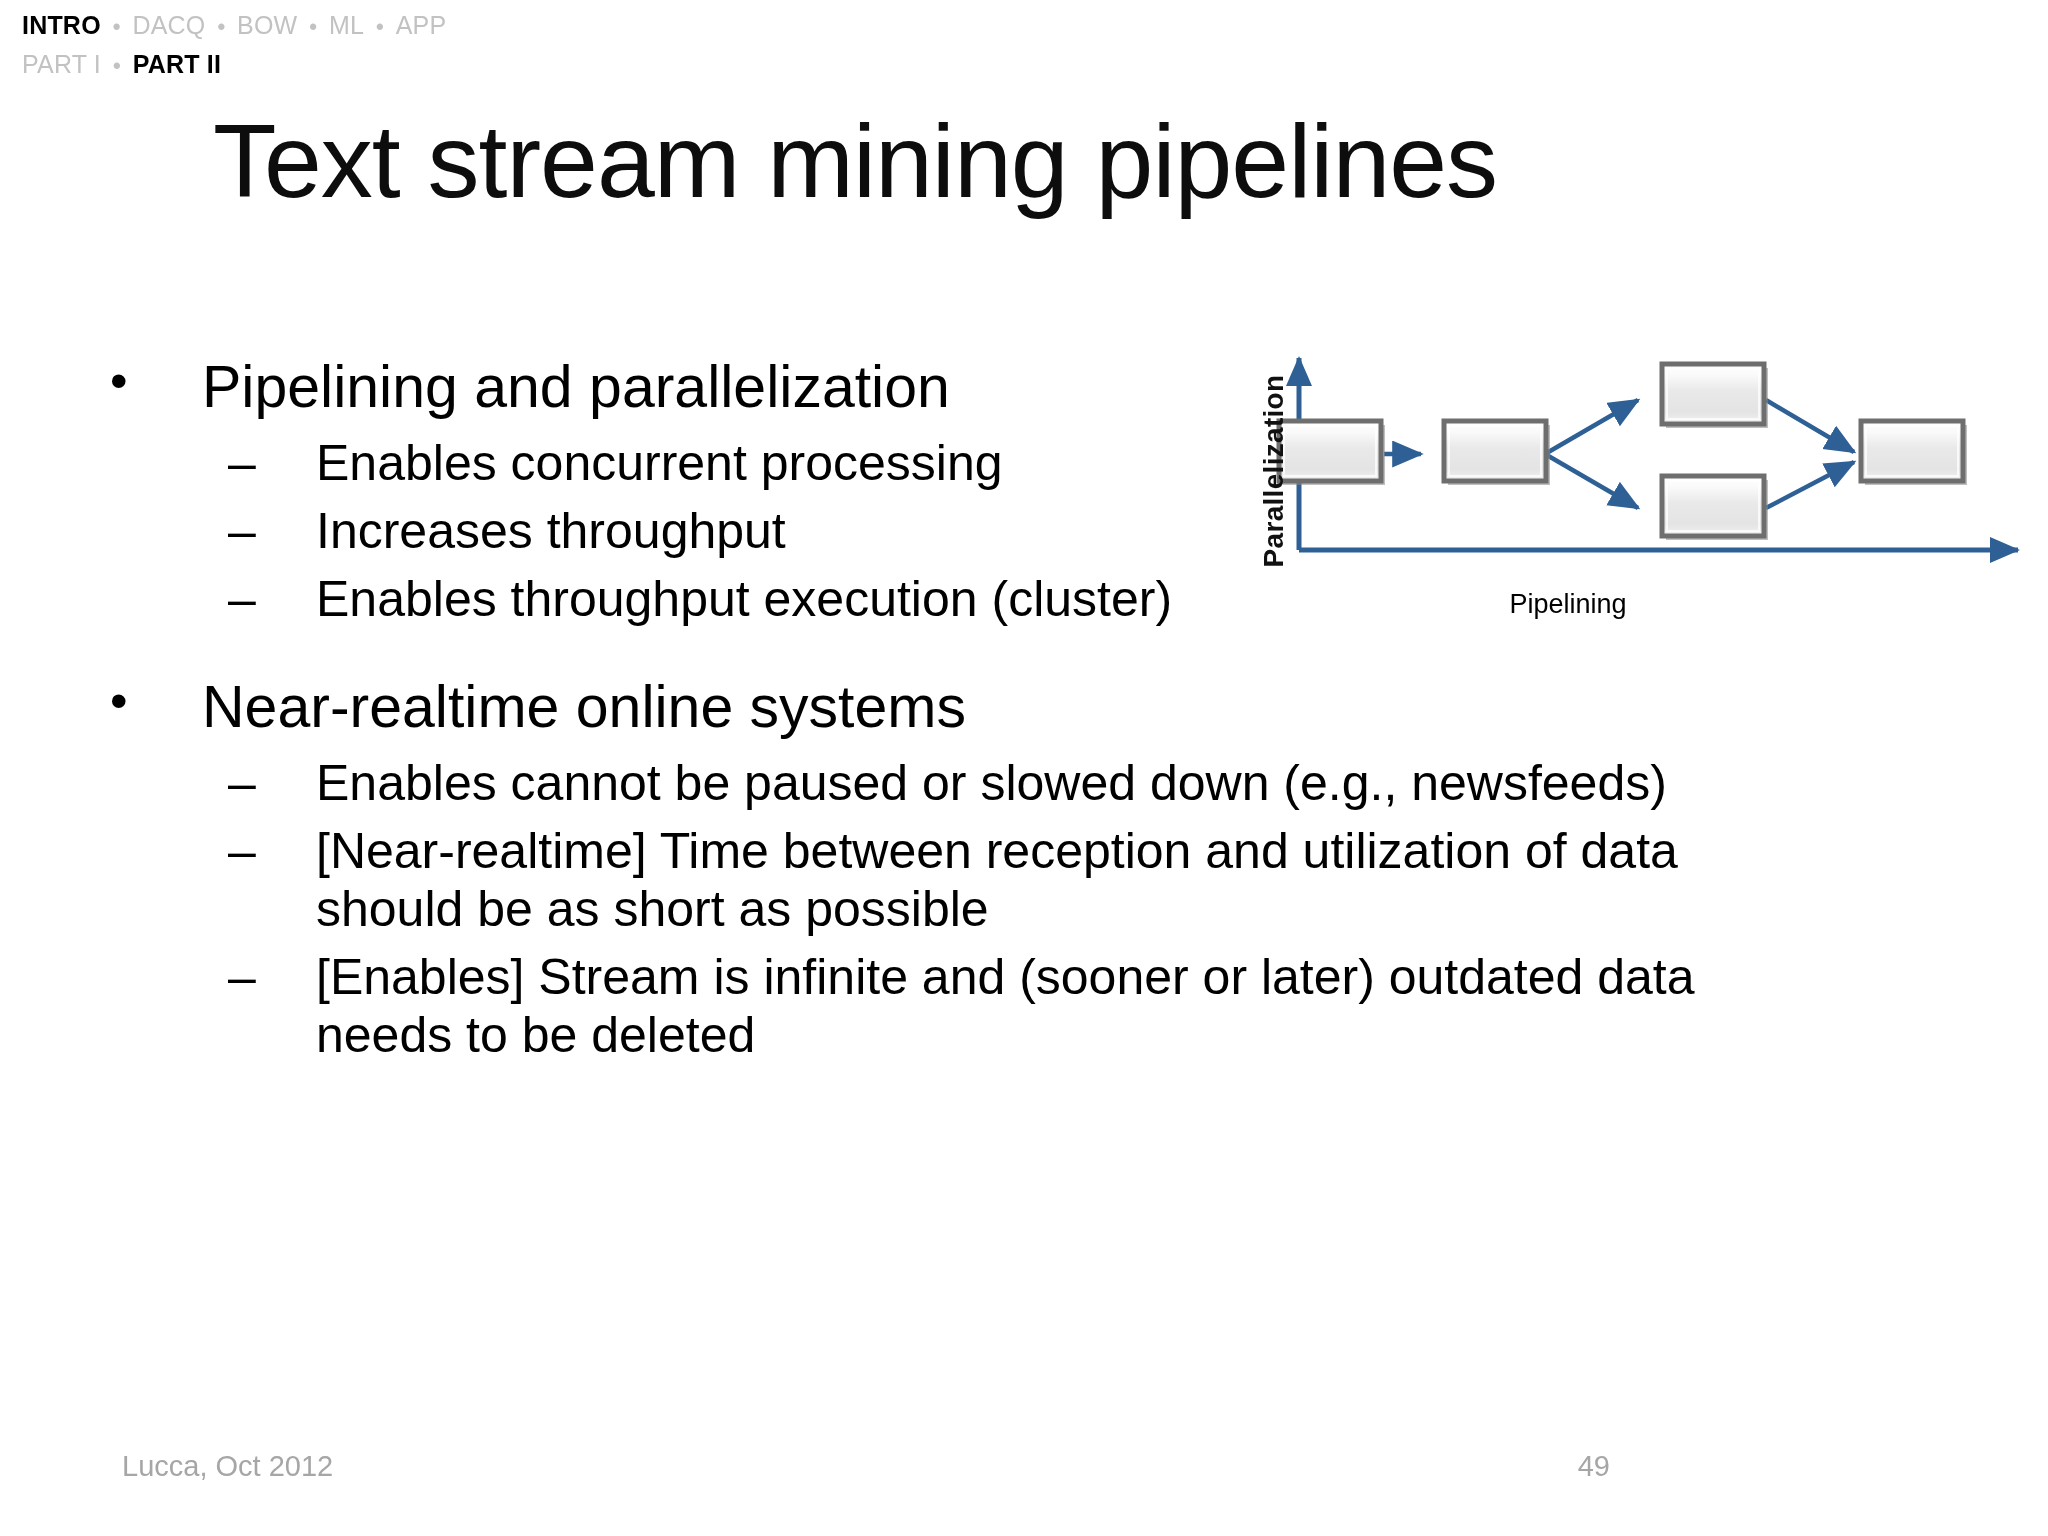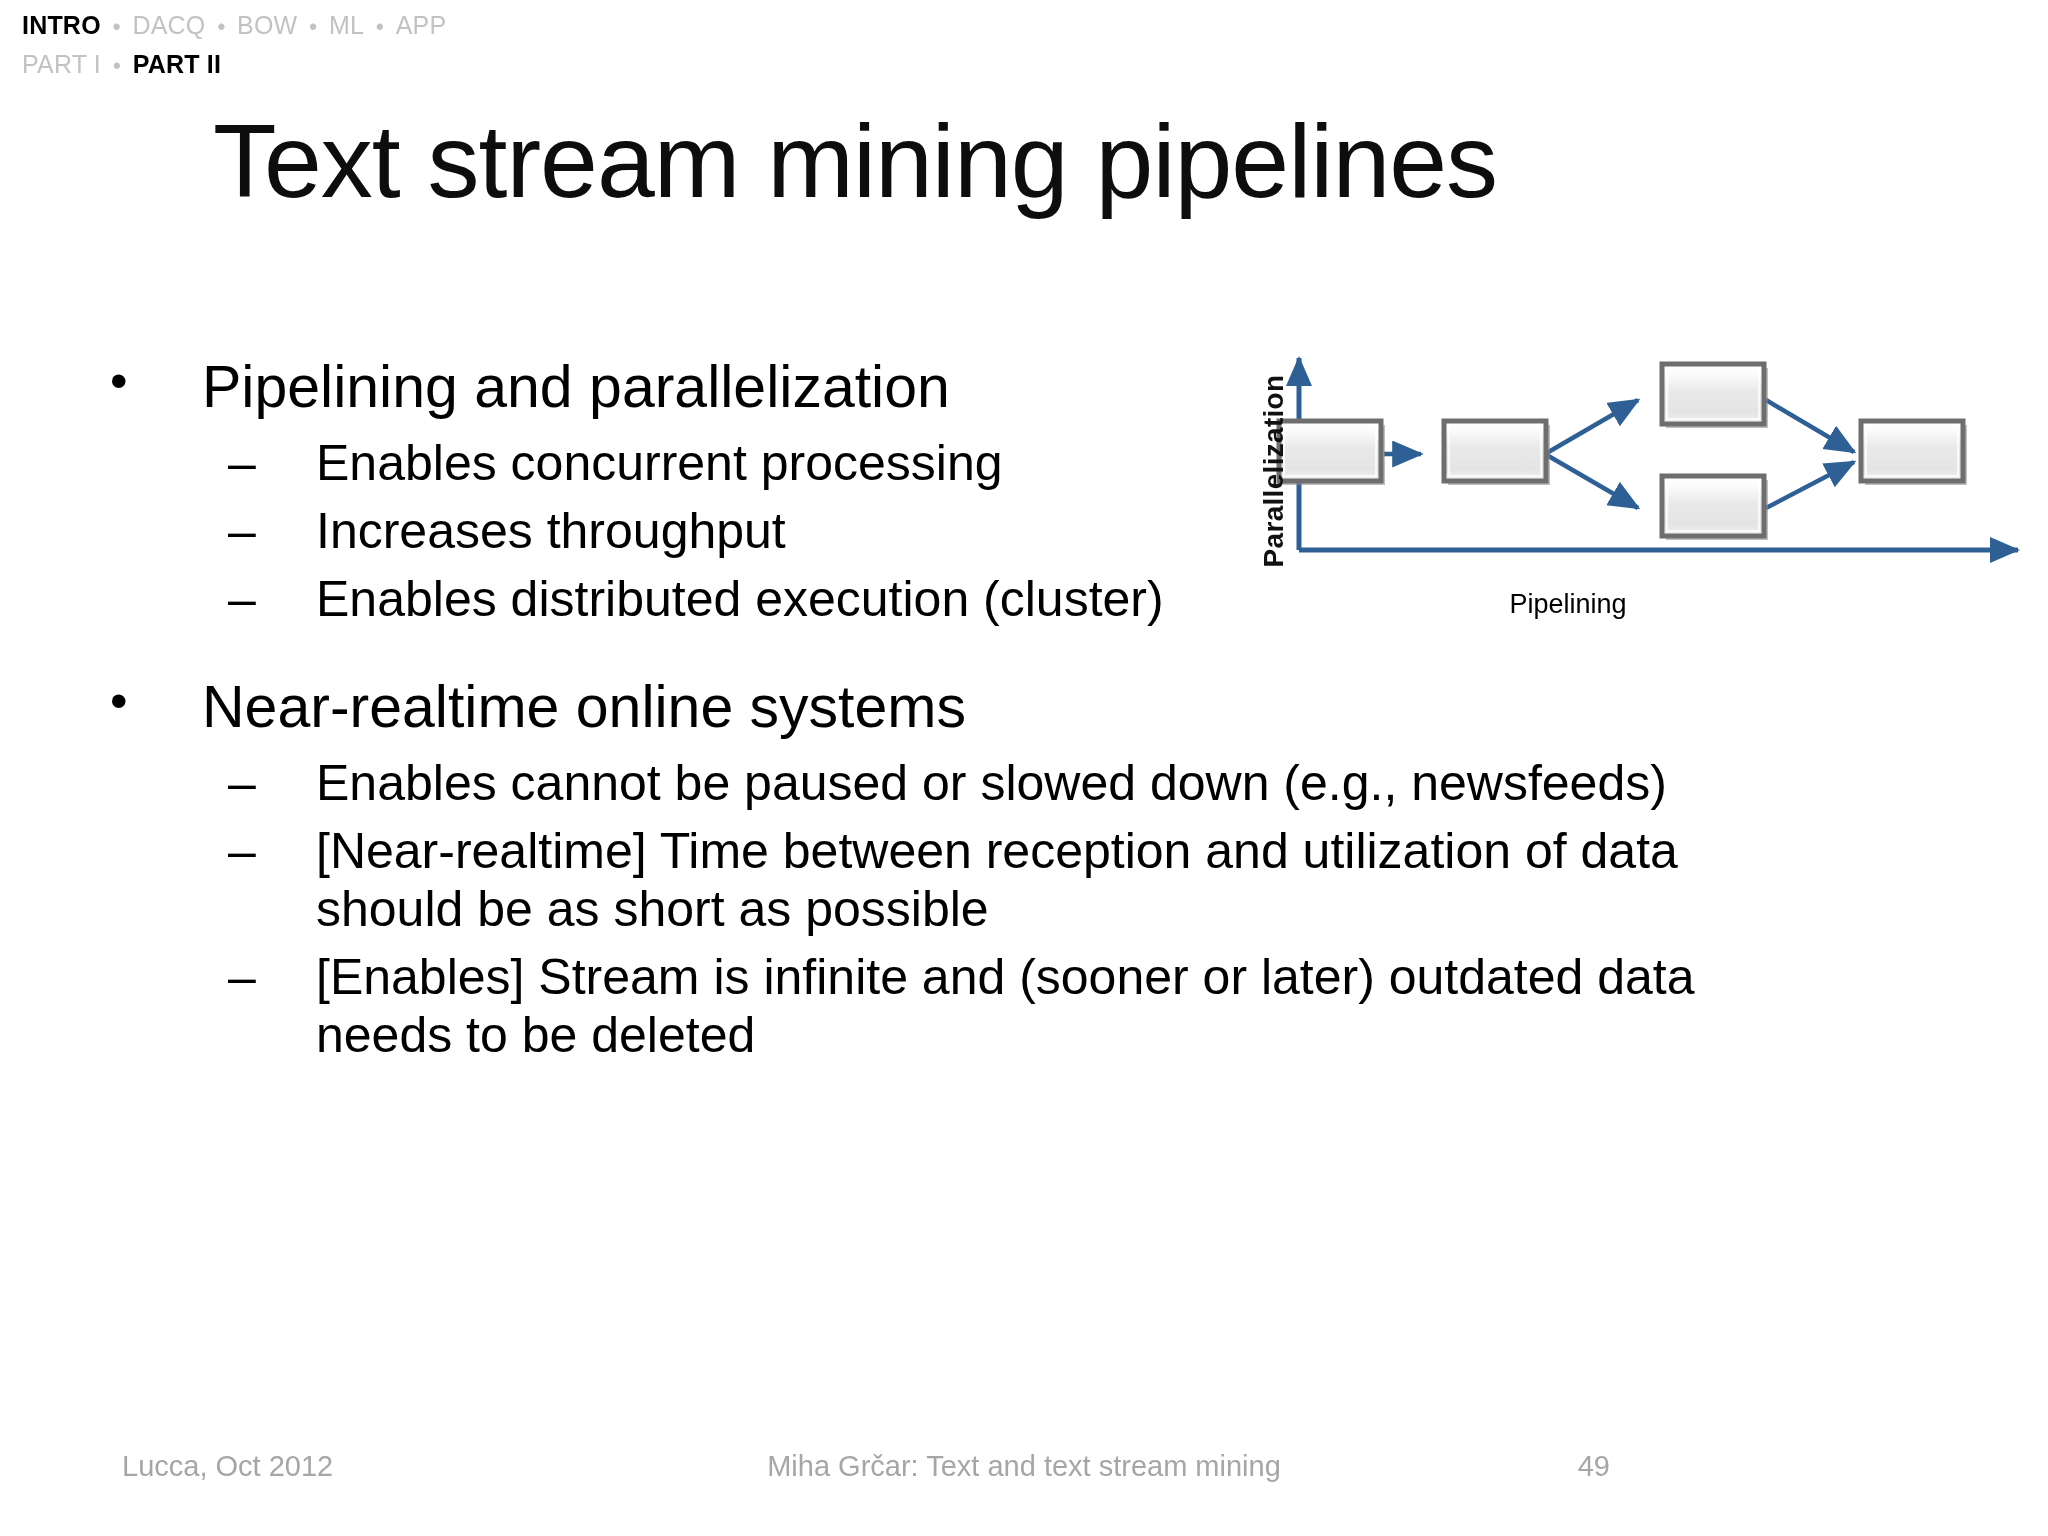--- a/index.html
+++ b/index.html
@@ -178,21 +178,21 @@
   <div class="lvl2">
     <span class="mark">–</span>
     <span class="txt">Enables concurrent processing</span>
   </div>
   <div class="lvl2">
     <span class="mark">–</span>
     <span class="txt">Increases throughput</span>
   </div>
   <div class="lvl2">
     <span class="mark">–</span>
-    <span class="txt">Enables distributed execution (cluster)</span>
+    <span class="txt">Enables throughput execution (cluster)</span>
   </div>
 
   <div class="group-gap"></div>
 
   <div class="lvl1">
     <span class="mark">•</span>
     <span class="txt">Near-realtime online systems</span>
   </div>
   <div class="lvl2">
     <span class="mark">–</span>
@@ -274,15 +274,14 @@
   </svg>
 
   <div class="axis-label-y">
     <span>Parallelization</span>
   </div>
   <div class="axis-label-x">Pipelining</div>
 </div>
 
 <div class="footer">
   <div class="f-left">Lucca, Oct 2012</div>
-  <div class="f-center">Miha Grčar: Text and text stream mining</div>
   <div class="f-right">49</div>
 </div>
 
 </body></html>

